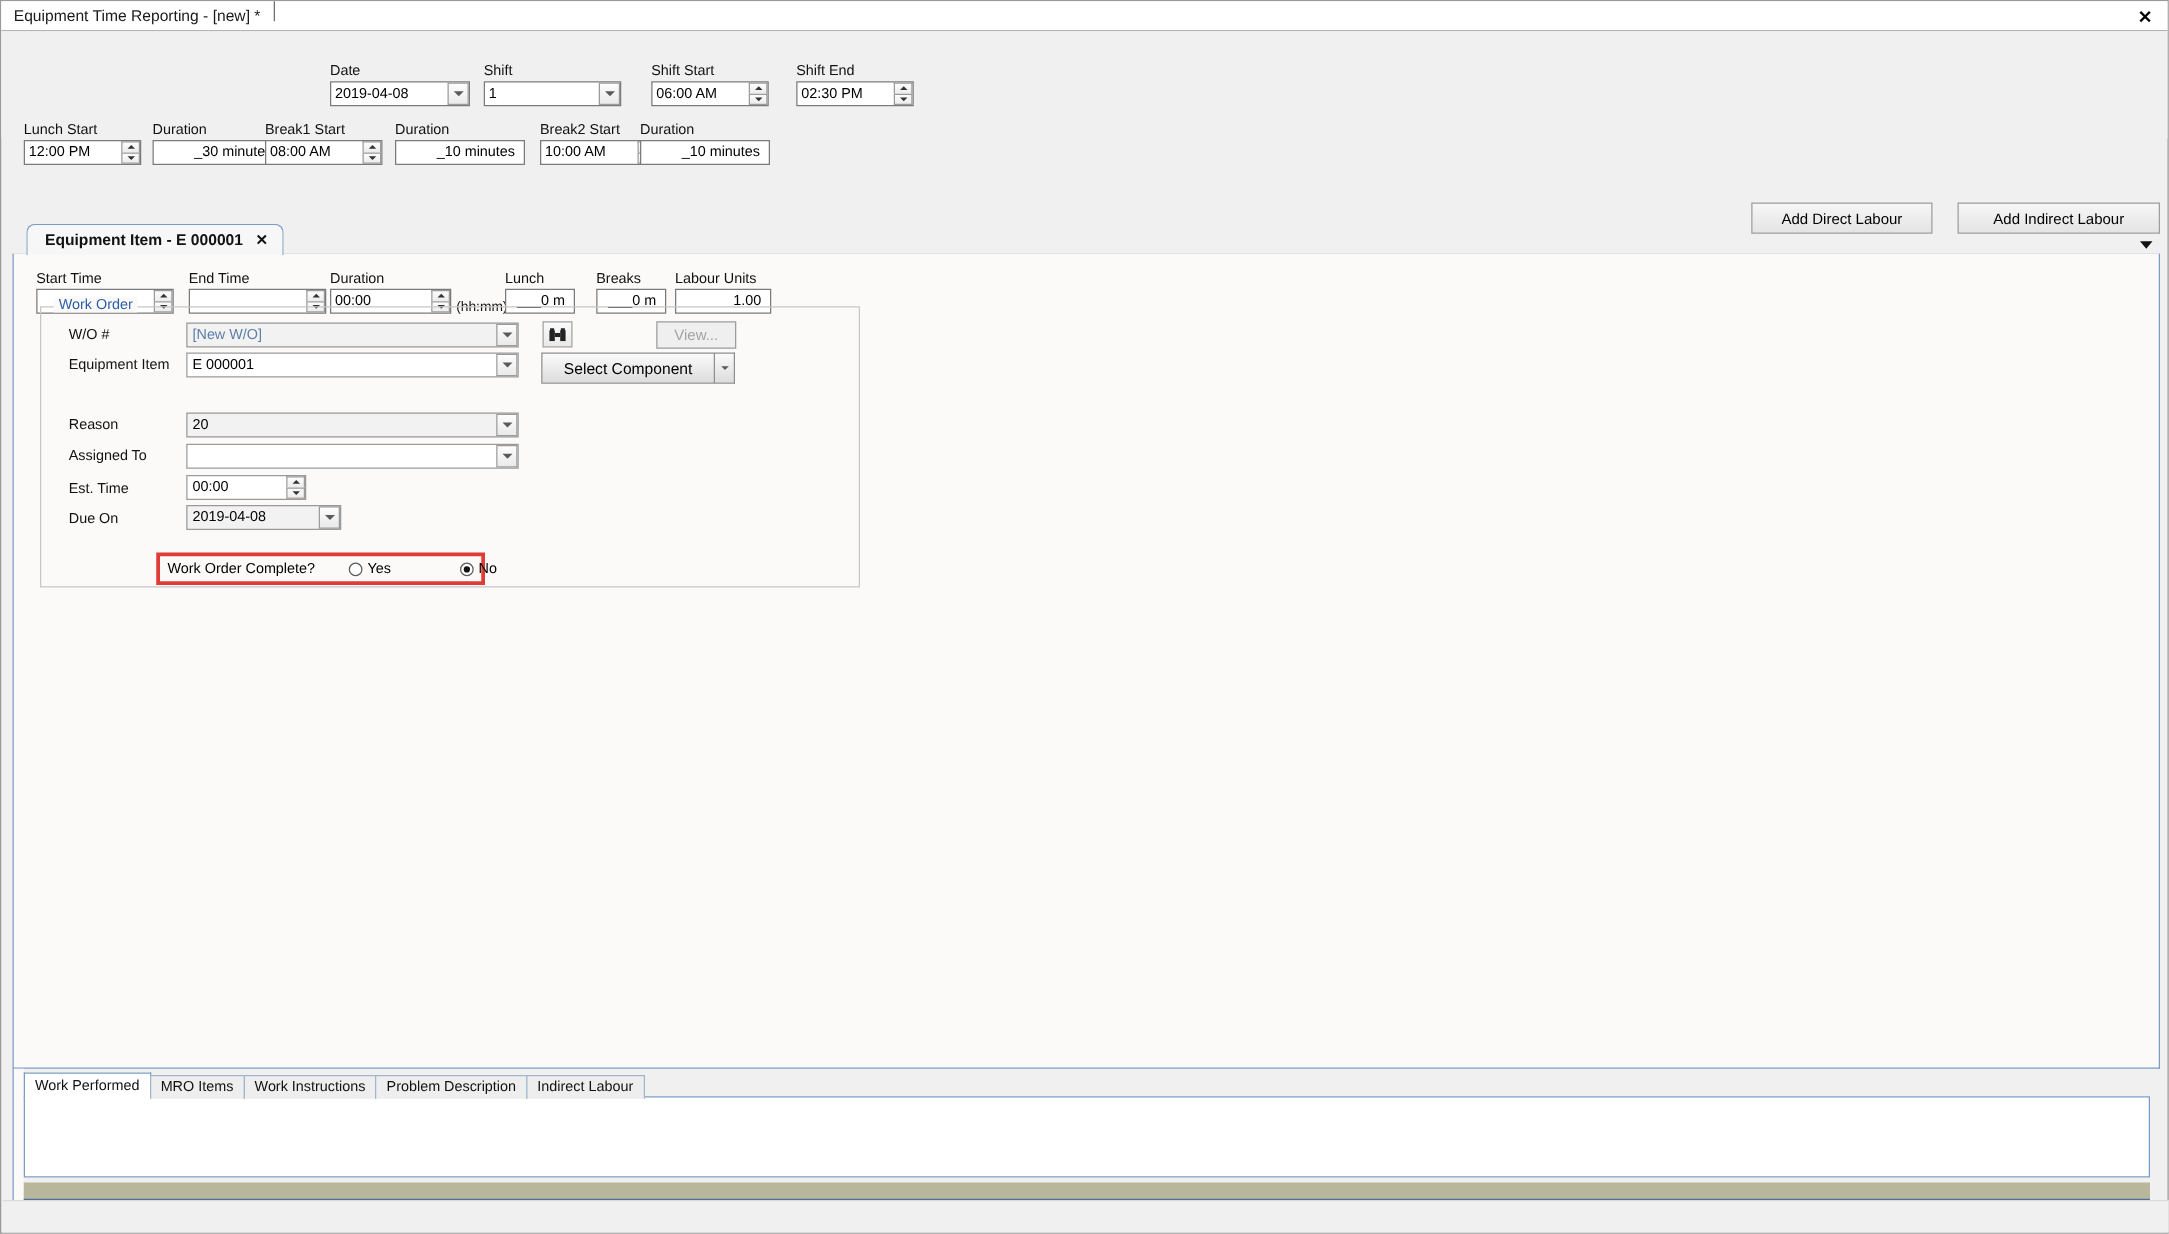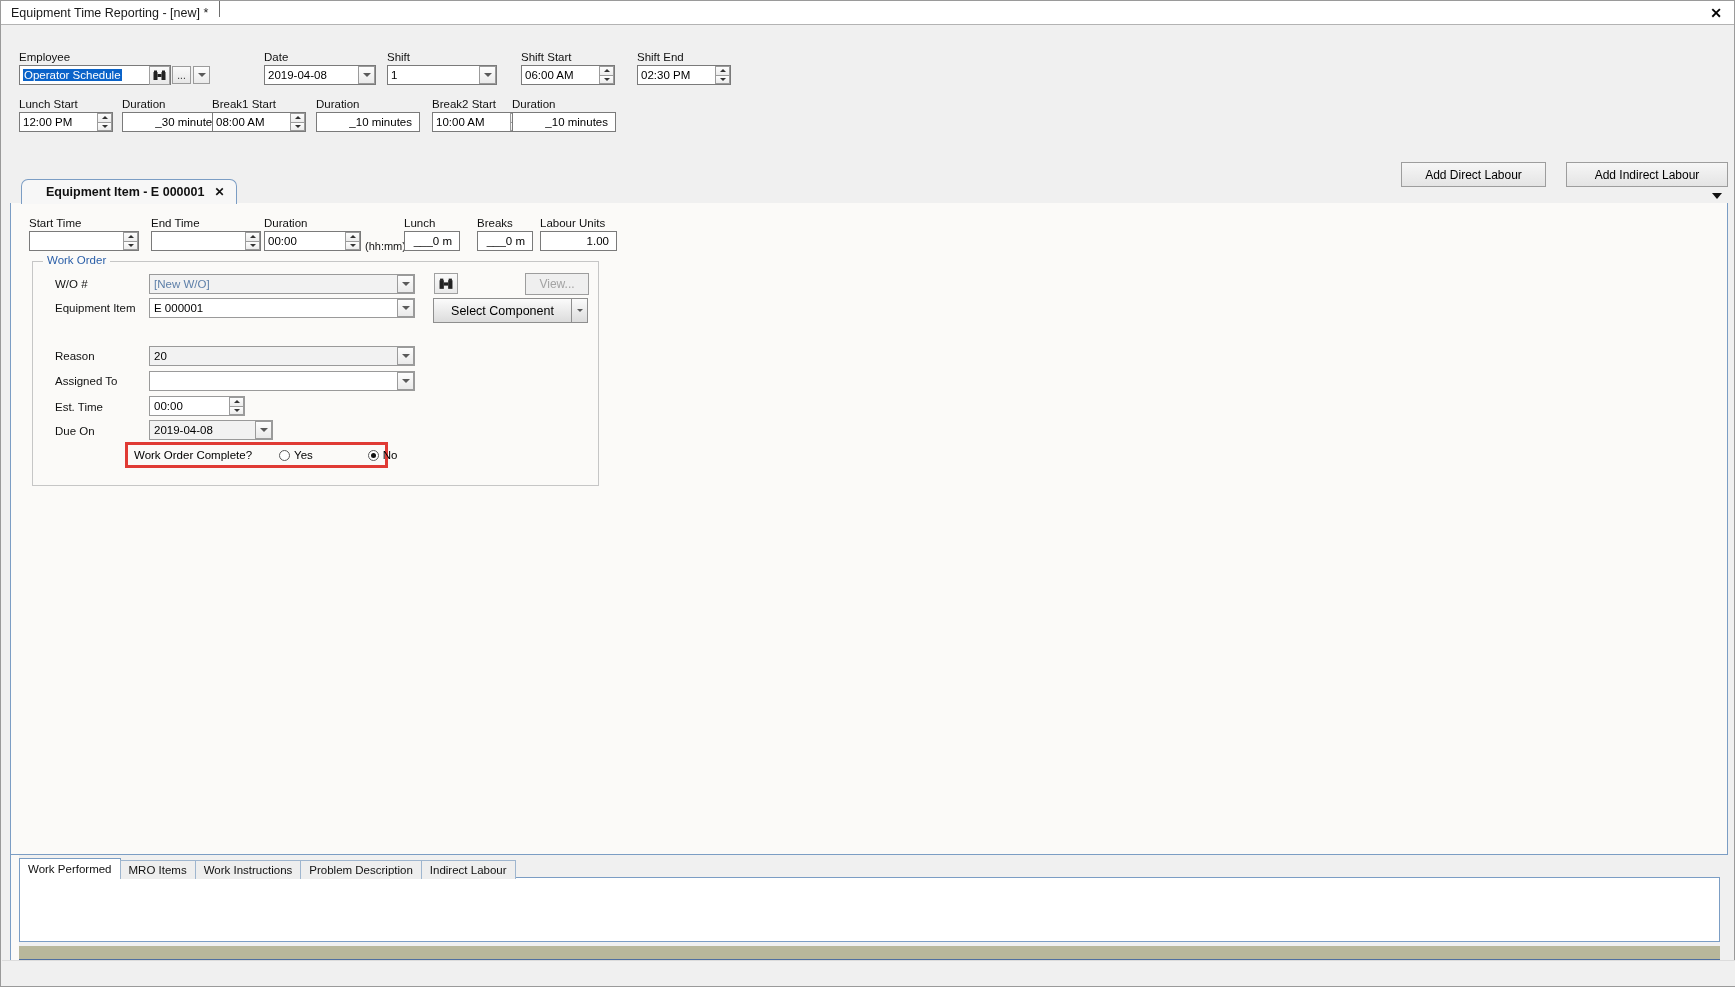--- a/index.html
+++ b/index.html
@@ -175,21 +175,21 @@
   
   .tabstrip {
     position: absolute;
     left: 9px; top: 178px;
     width: 1718px; height: 25px;
   }
   .main-tab {
     position: absolute;
     left: 11px; top: 0;
     height: 25px;
-    padding: 0 12px 0 24px;
+    padding: 0 12px 0 14px;
     background: #f7f7f7;
     border: 1px solid #7b9dc4;
     border-bottom: none;
     border-radius: 7px 7px 0 0;
     display: flex; align-items: center;
     font-size: 12.5px; font-weight: bold;
     color: #111;
     gap: 10px;
     z-index: 3;
   }
@@ -215,22 +215,22 @@
     left: 9px; top: 202px;
     width: 1718px; height: 652px;
     background: #fbfaf8;
     border: 1px solid #7b9dc4;
     border-top: none;
   }
 
   
   .groupbox {
     position: absolute;
-    left: 21px; top: 58px;
-    width: 567px; height: 225px;
+    left: 21px; top: 42px;
+    width: 656px; height: 225px;
     border: 1px solid #c6c6c6;
   }
   .groupbox-title {
     position: absolute;
     left: 10px; top: -8px;
     background: #fbfaf8;
     padding: 0 4px;
     font-size: 11.5px;
     color: #2b5fa8;
   }
@@ -372,43 +372,20 @@
   <div class="titlebar">
     <div class="doc-tab">
       <span>Equipment Time Reporting - [new] *</span>
     </div>
     <div class="doc-tab-sep"></div>
     <div class="win-close">✕</div>
   </div>
 
   <div class="header-form">
 
-    <div class="fld" style="left:18px; top:26px; width:218px;">
-      <span class="lbl">Employee</span>
-      <div style="display:flex; align-items:center;">
-        <div class="inp" style="width:152px;">
-          <span class="txt"><span class="sel-text">Operator Schedule</span></span>
-        </div>
-        <div class="btn-bino" style="margin-left:-22px;">
-          <svg width="13" height="11" viewBox="0 0 13 11">
-            <rect x="0.5" y="2" width="4" height="8" fill="#222"></rect>
-            <rect x="8.5" y="2" width="4" height="8" fill="#222"></rect>
-            <rect x="4.5" y="4" width="4" height="3" fill="#222"></rect>
-            <rect x="1" y="0.5" width="3" height="2" fill="#222"></rect>
-            <rect x="9" y="0.5" width="3" height="2" fill="#222"></rect>
-          </svg>
-        </div>
-        <div class="btn-sm" style="margin-left:2px;">
-          <span>...</span>
-        </div>
-        <div class="cbo-btn" style="margin-left:2px;">
-          <span class="chev"></span>
-        </div>
-      </div>
-    </div>
 
     <div class="fld" style="left:263px; top:26px; width:112px;">
       <span class="lbl">Date</span>
       <div class="inp" style="width:112px; padding-right:0;">
         <span class="txt">2019-04-08</span>
         <span class="cbo-btn">
             <span class="chev"></span>
           </span>
       </div>
     </div>

